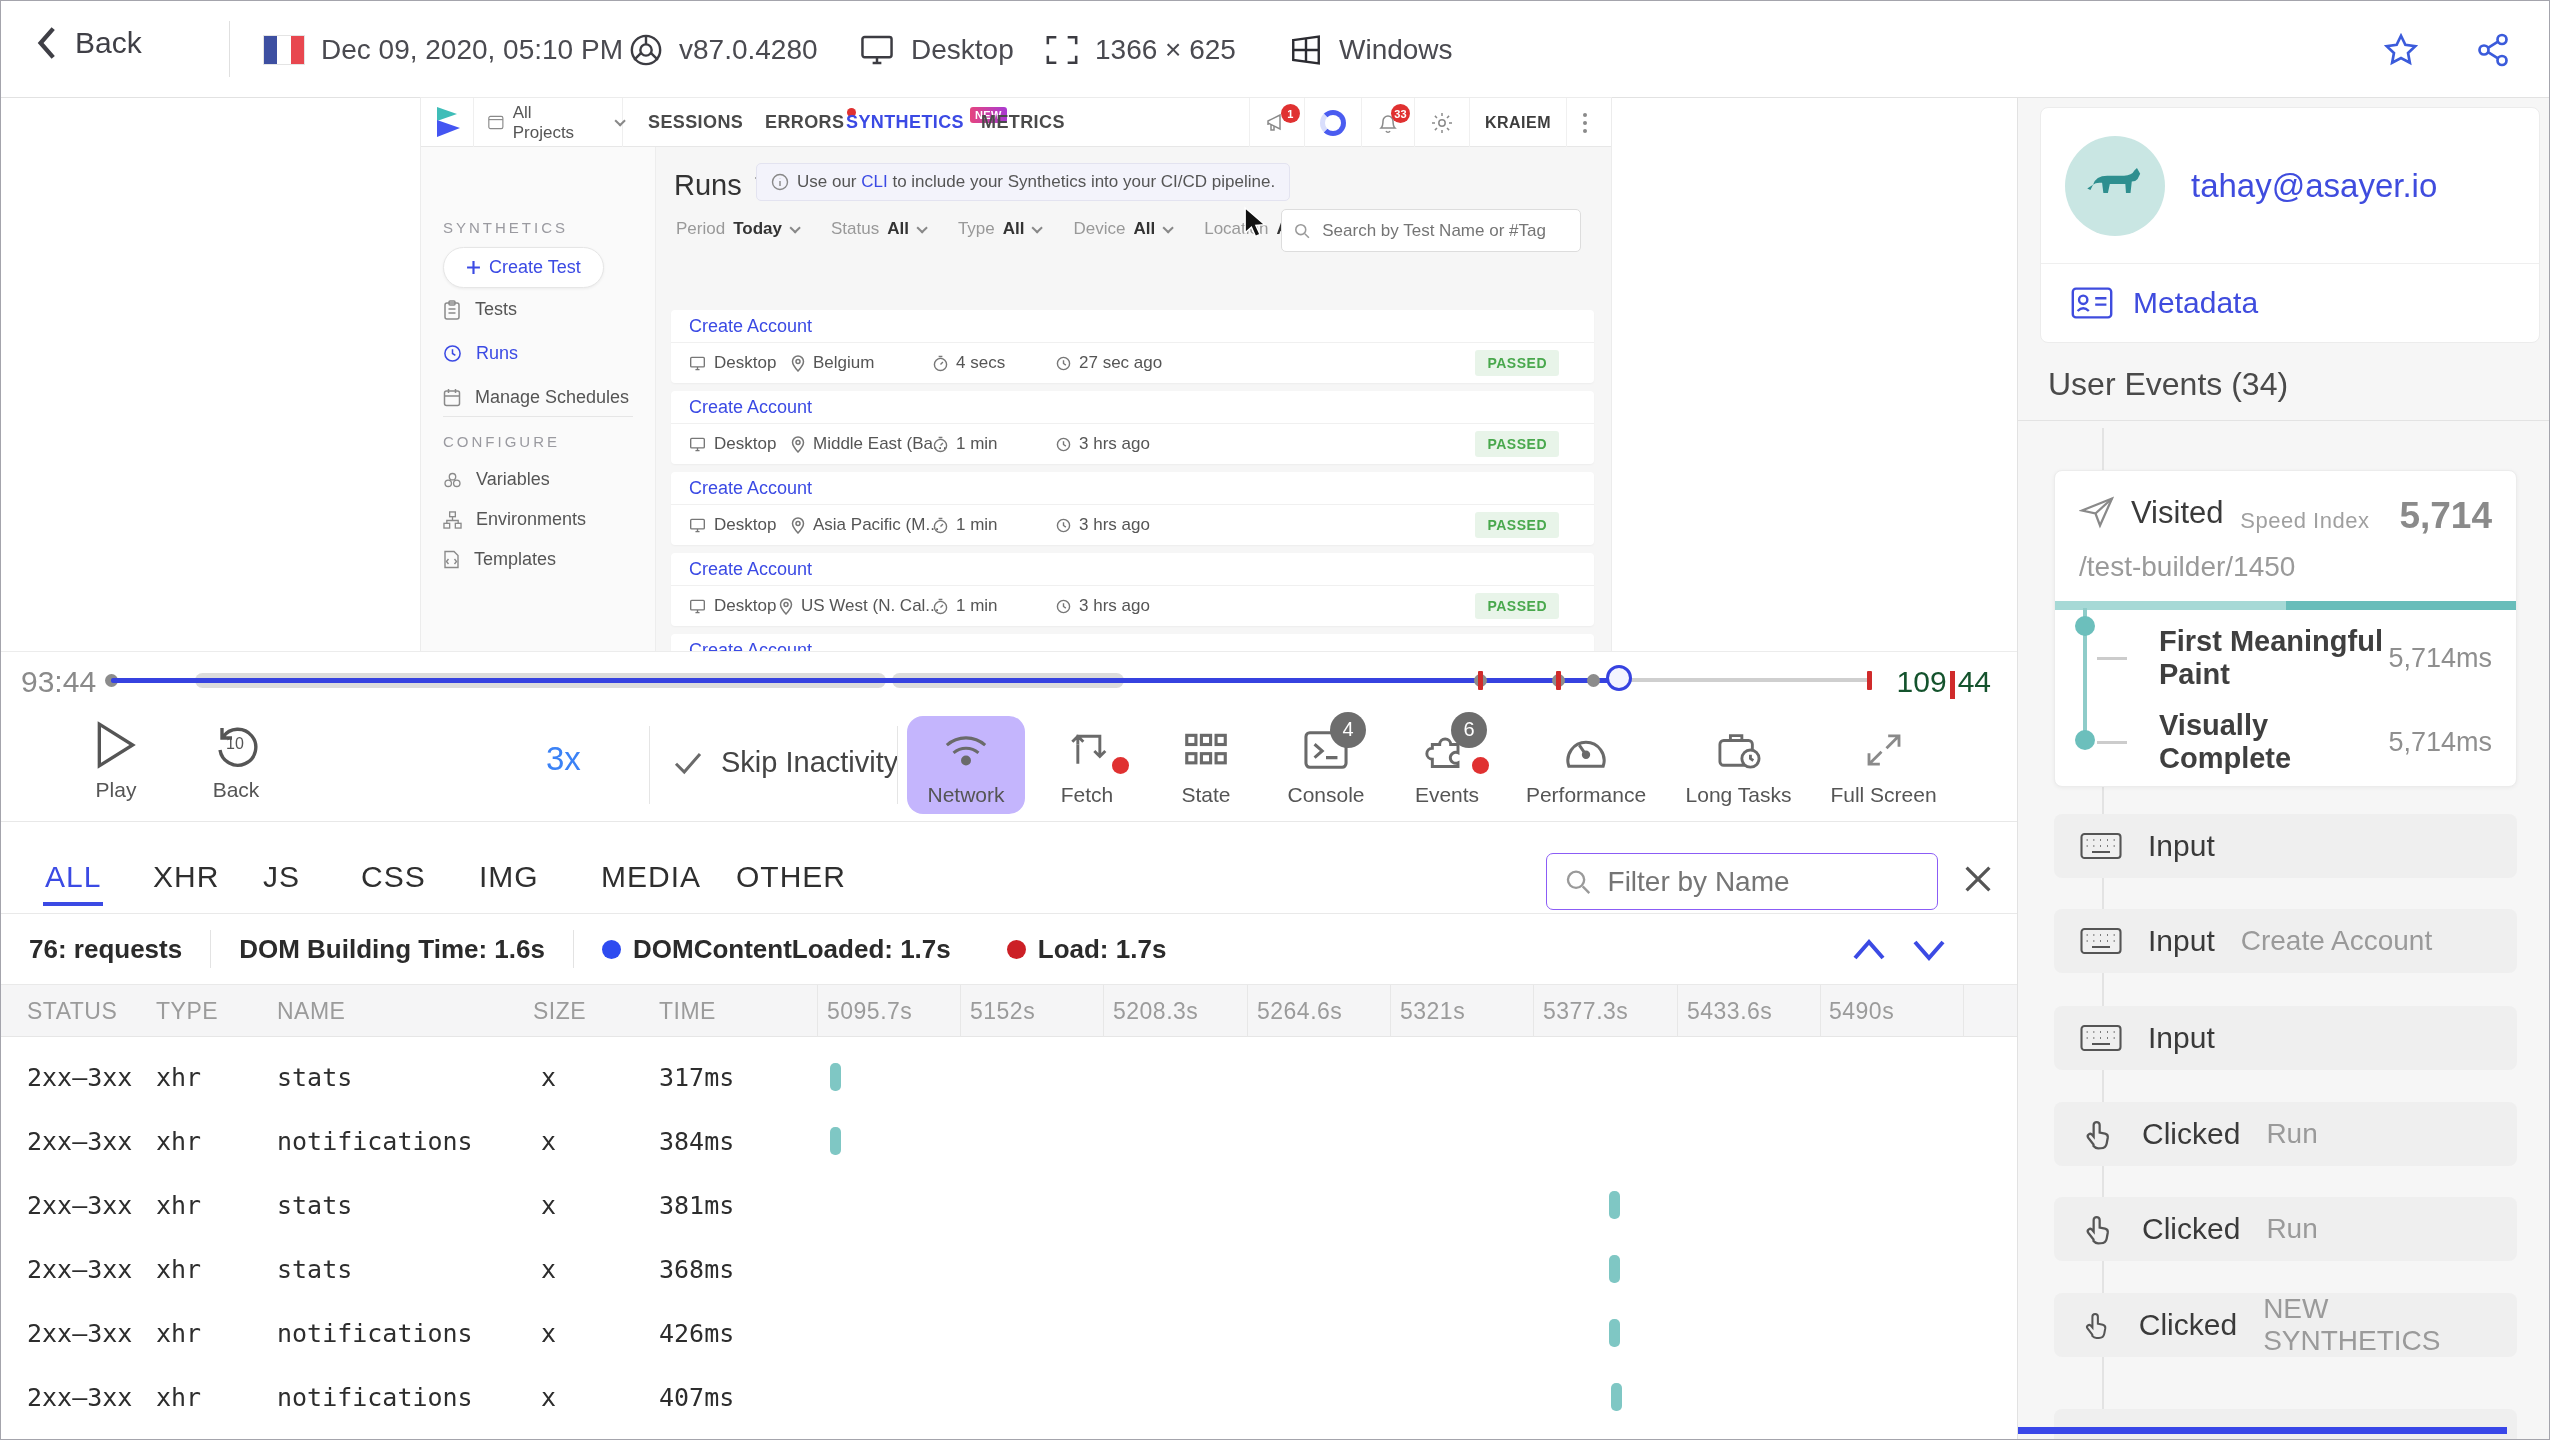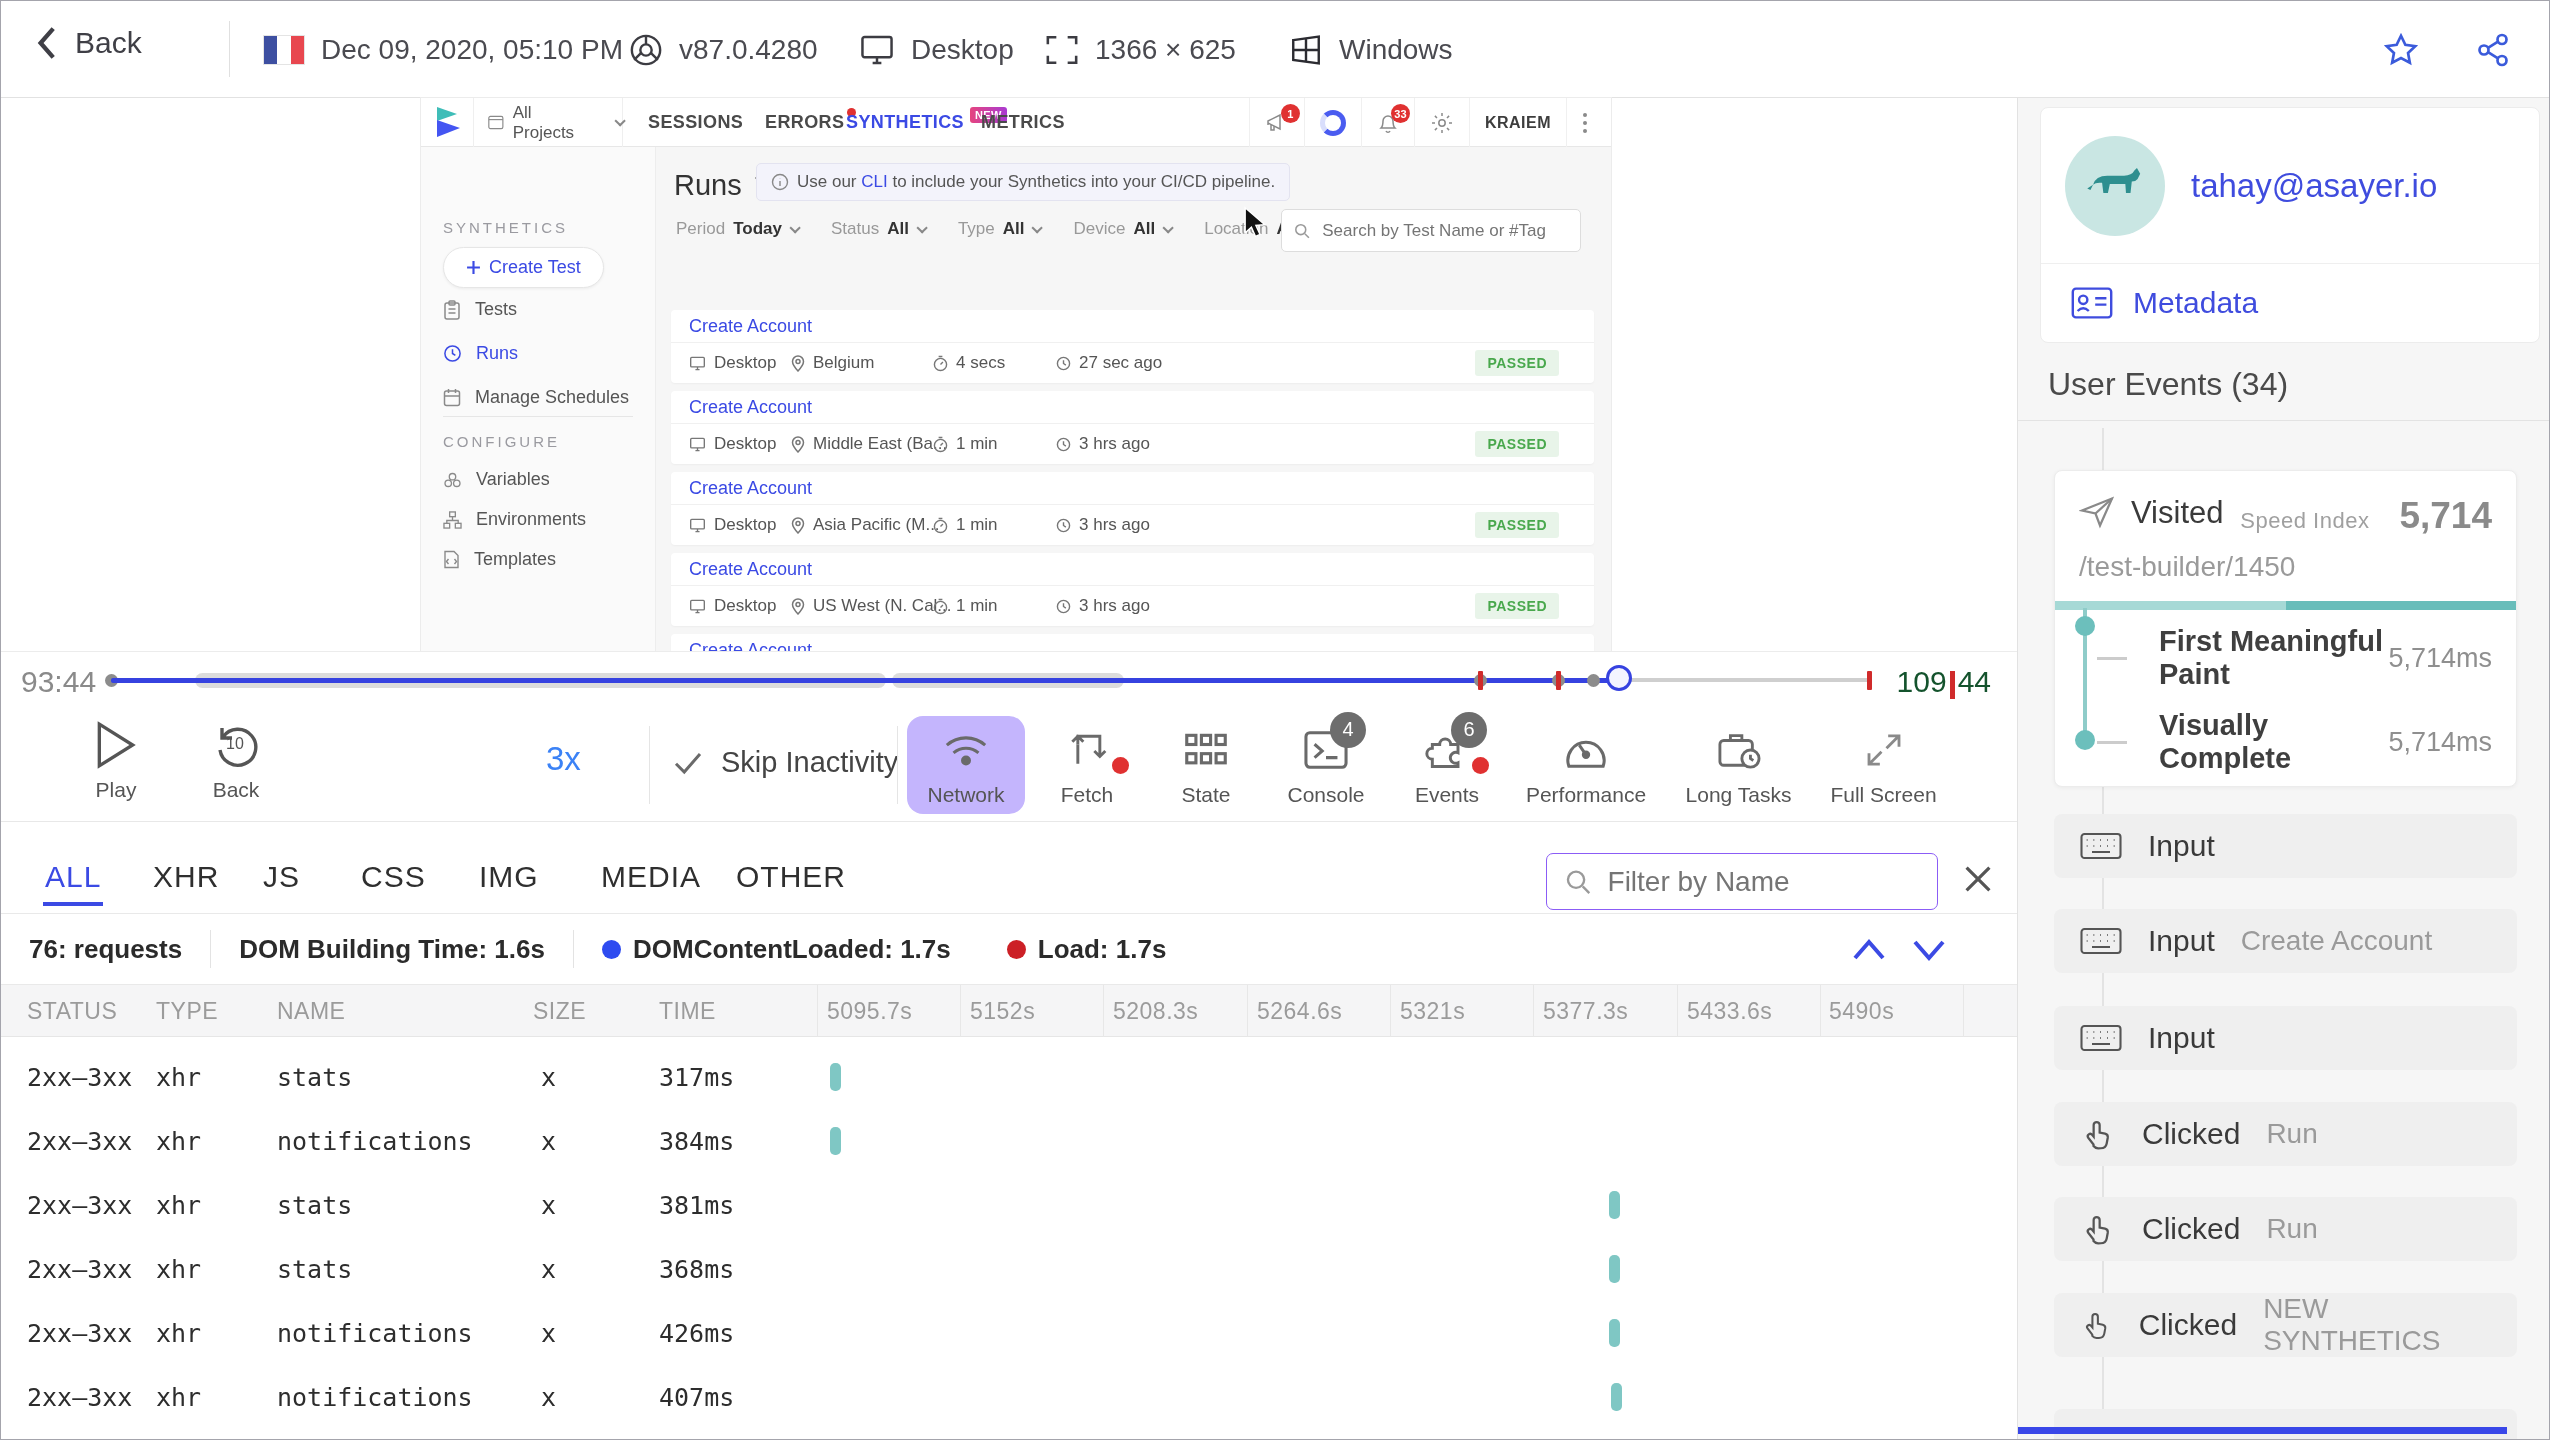--- a/index.html
+++ b/index.html
@@ -455,21 +455,21 @@
         <div class="run-card" style="top:406px">
           <div class="rc-title">Create Account</div>
           <div class="rc-detail">
             <span class="rc-i" style="left:18px">
                 <svg width="17" height="15" viewBox="0 0 24 22" fill="none" stroke="#777" stroke-width="2">
                   <rect x="2" y="2" width="20" height="14" rx="1.5"></rect>
                   <path d="M9 20 h6 M12 16 v4"></path>
                 </svg>
                 <span>Desktop</span>
               </span>
-            <span class="rc-i" style="left:120px">
+            <span class="rc-i" style="left:108px">
                 <svg width="14" height="17" viewBox="0 0 14 17" fill="none" stroke="#777" stroke-width="1.5">
                   <path d="M7 1 a5.5 5.5 0 0 1 5.5 5.5 C12.5 10 7 16 7 16 S1.5 10 1.5 6.5 A5.5 5.5 0 0 1 7 1z"></path>
                   <circle cx="7" cy="6.5" r="2"></circle>
                 </svg>
                 <span>US West (N. Cal...</span>
               </span>
             <span class="rc-i" style="left:262px">
                 <svg width="15" height="17" viewBox="0 0 16 18" fill="none" stroke="#777" stroke-width="1.5">
                   <circle cx="8" cy="10" r="6.5"></circle>
                   <path d="M8 10 l2.6-2.6 M6 1.5 h4"></path>

